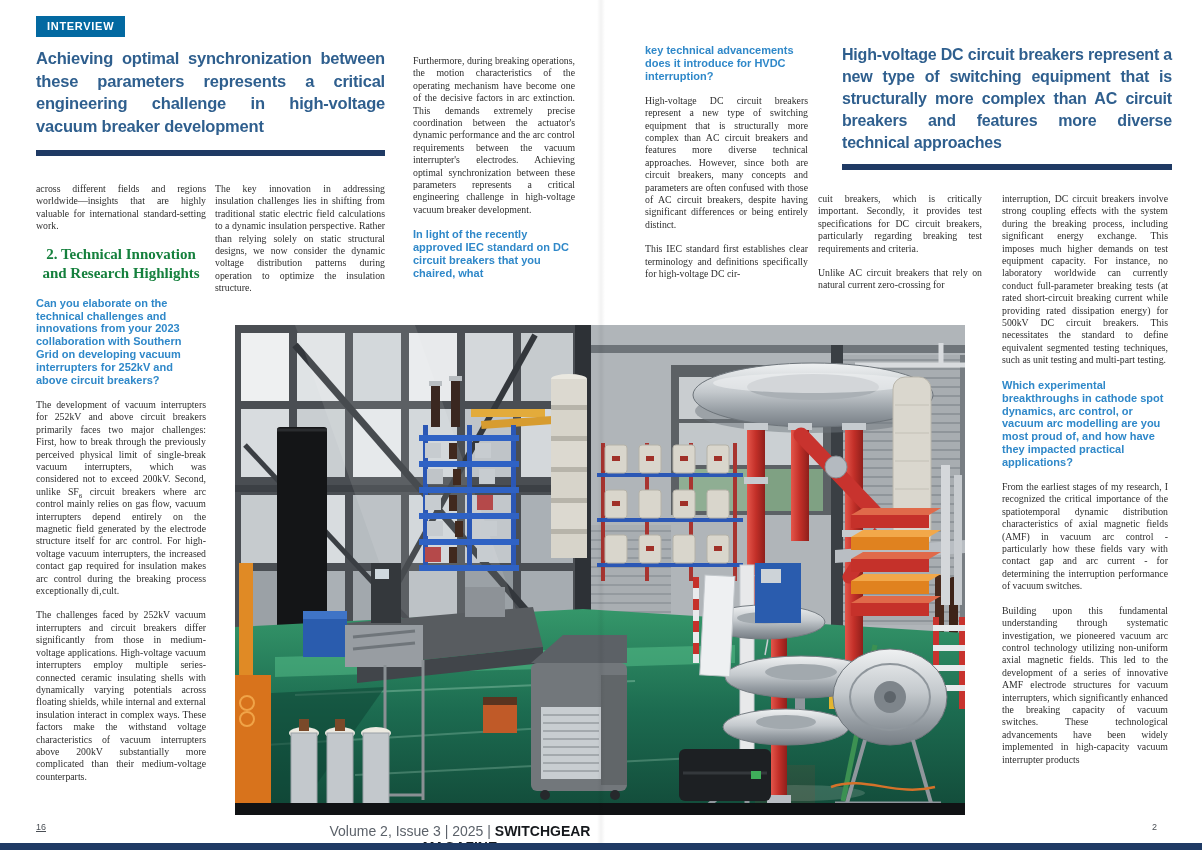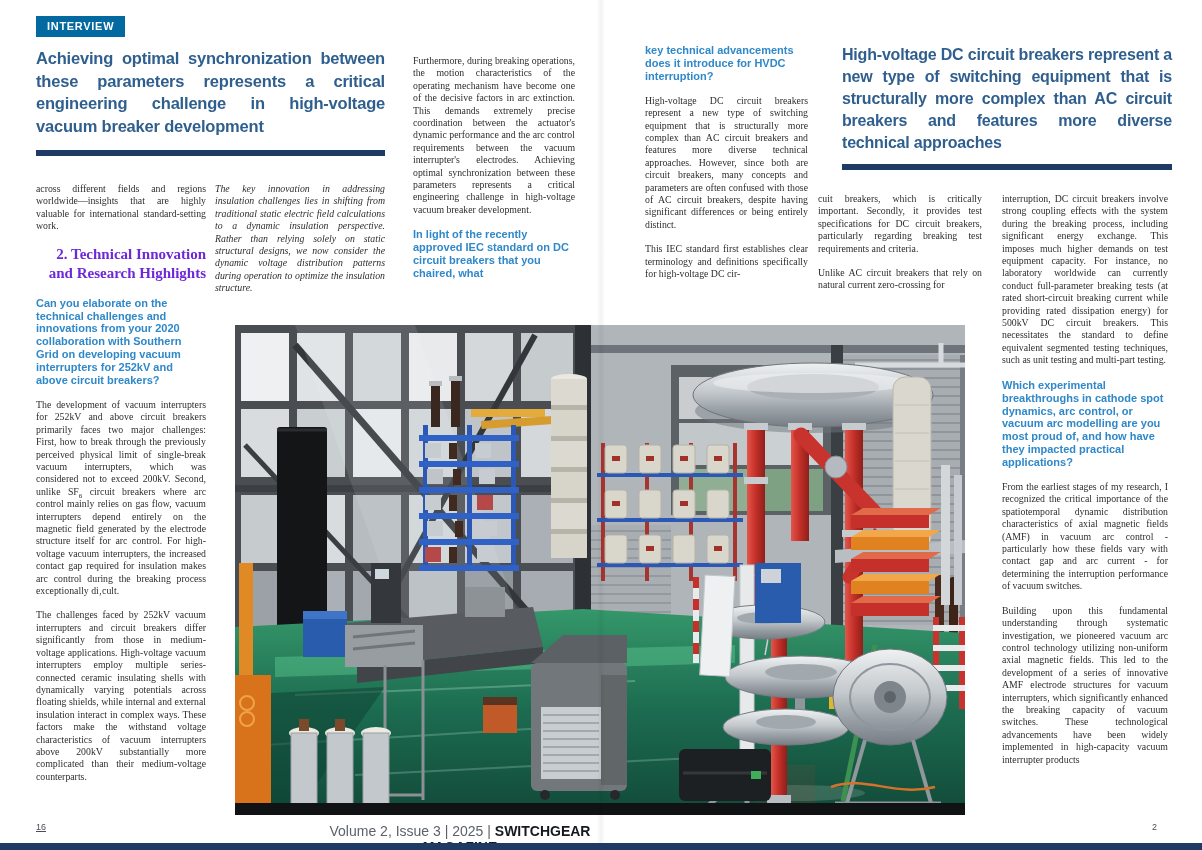--- a/index.html
+++ b/index.html
@@ -12,22 +12,22 @@
   .hl-left{left:36px;top:47px;width:349px;font-size:16.5px;line-height:22.5px;}
   .hl-right{left:842px;top:44px;width:330px;font-size:16px;line-height:22px;}
   .rule{height:6px;background:#1f3a64;}
   .rule-left{left:36px;top:150px;width:349px;}
   .rule-right{left:842px;top:164px;width:330px;}
   .col{position:absolute;font-family:"Liberation Serif",serif;font-size:9.8px;
        line-height:12.4px;color:#2d2d2d;text-align:justify;}
   .col p{margin:0 0 12px;}
   .col p.question{font-family:"Liberation Sans",sans-serif;font-weight:bold;color:#2f88c9;
        font-size:11px;line-height:12.9px;text-align:left;margin:0 0 12px;}
-  .col h2.section{font-family:"Liberation Serif",serif;font-weight:bold;color:#6d28d9;
-       font-size:15px;line-height:19.5px;margin:4px 0 13px;text-align:right;}
+  .col h2.section{font-family:"Liberation Serif",serif;font-weight:bold;color:#15803d;
+       font-size:15px;line-height:19.5px;margin:4px 0 13px;text-align:center;}
   sub.chem{font-size:7px;line-height:0;}
   .photo{left:235px;top:325px;width:730px;height:490px;}
   .photo svg{display:block;}
   .footer-text{font-size:14px;color:#5c626a;}
   .magname{font-weight:bold;color:#15181c;}
   .pageno{font-size:9px;color:#4a4f55;}
   .fp-left{left:36px;top:822px;text-decoration:underline;}
   .fp-right{left:1152px;top:822px;}
   .f-issue{left:300px;top:823px;width:320px;text-align:center;}
   .f-web{left:632px;top:823px;width:130px;text-align:center;margin-top:32px;}
@@ -44,26 +44,26 @@
 
   <div class="abs headline hl-left">Achieving optimal synchronization be­tween these parameters represents a critical engineering challenge in high-voltage vacuum breaker development</div>
   <div class="abs rule rule-left"></div>
 
   <div class="abs headline hl-right">High-voltage DC circuit breakers repre­sent a new type of switching equipment that is structurally more complex than AC circuit breakers and features more diverse technical approaches</div>
   <div class="abs rule rule-right"></div>
 
   <div class="col" style="left:36px;top:183px;width:170px;">
     <p>across different fields and regions worldwide—insights that are highly valuable for international standard-setting work.</p>
     <h2 class="section">2. Technical Innovation and Research Highlights</h2>
-    <p class="question">Can you elaborate on the technical challenges and innovations from your 2020 collaboration with Southern Grid on developing vacuum interrupters for 252kV and above circuit breakers?</p>
+    <p class="question">Can you elaborate on the technical challenges and innovations from your 2023 collaboration with Southern Grid on developing vacuum interrupters for 252kV and above circuit breakers?</p>
     <p><span>The development of vacuum interrupters for 252kV and above circuit breakers primarily faces two major challenges: First, how to break through the previously perceived physical limit of single-break vacuum interrupters, which was considered not to exceed 200kV. Second, unlike SF</span><sub class="chem">6</sub><span> circuit breakers where arc control mainly relies on gas flow, vacuum interrupters depend entirely on the magnetic field generated by the electrode structure itself for arc control. For high-voltage vacuum interrupters, the increased contact gap required for insulation makes arc control during the breaking process exceptionally di‚cult.</span></p>
     <p>The challenges faced by 252kV vacuum interrupters and circuit breakers differ significantly from those in medium-voltage applications. High-voltage vacuum interrupters employ multiple series-connected ceramic insulating shells with dynamically varying potentials across floating shields, while internal and external insulation interact in complex ways. These factors make the withstand voltage characteristics of vacuum interrupters above 200kV substantially more complicated than their medium-voltage counterparts.</p>
   </div>
 
-  <div class="col" style="left:215px;top:183px;width:170px;font-style:italic;">
+  <div class="col" style="left:215px;top:183px;width:170px;">
     <p>The key innovation in addressing insulation challenges lies in shifting from traditional static electric field calculations to a dynamic insulation perspective. Rather than relying solely on static structural designs, we now consider the dynamic voltage distribution patterns during operation to optimize the insulation structure.</p>
   </div>
 
   <div class="col" style="left:413px;top:55px;width:162px;">
     <p>Furthermore, during breaking operations, the motion characteristics of the operating mechanism have become one of the decisive factors in arc extinction. This demands extremely precise coordination between the actuator's dynamic performance and the arc control requirements between the vacuum interrupter's electrodes. Achieving optimal synchronization between these parameters represents a critical engineering challenge in high-voltage vacuum breaker development.</p>
     <p class="question">In light of the recently approved IEC standard on DC circuit breakers that you chaired, what</p>
   </div>
 
   <div class="col" style="left:645px;top:44px;width:163px;">
     <p class="question">key technical advancements does it introduce for HVDC interruption?</p>

